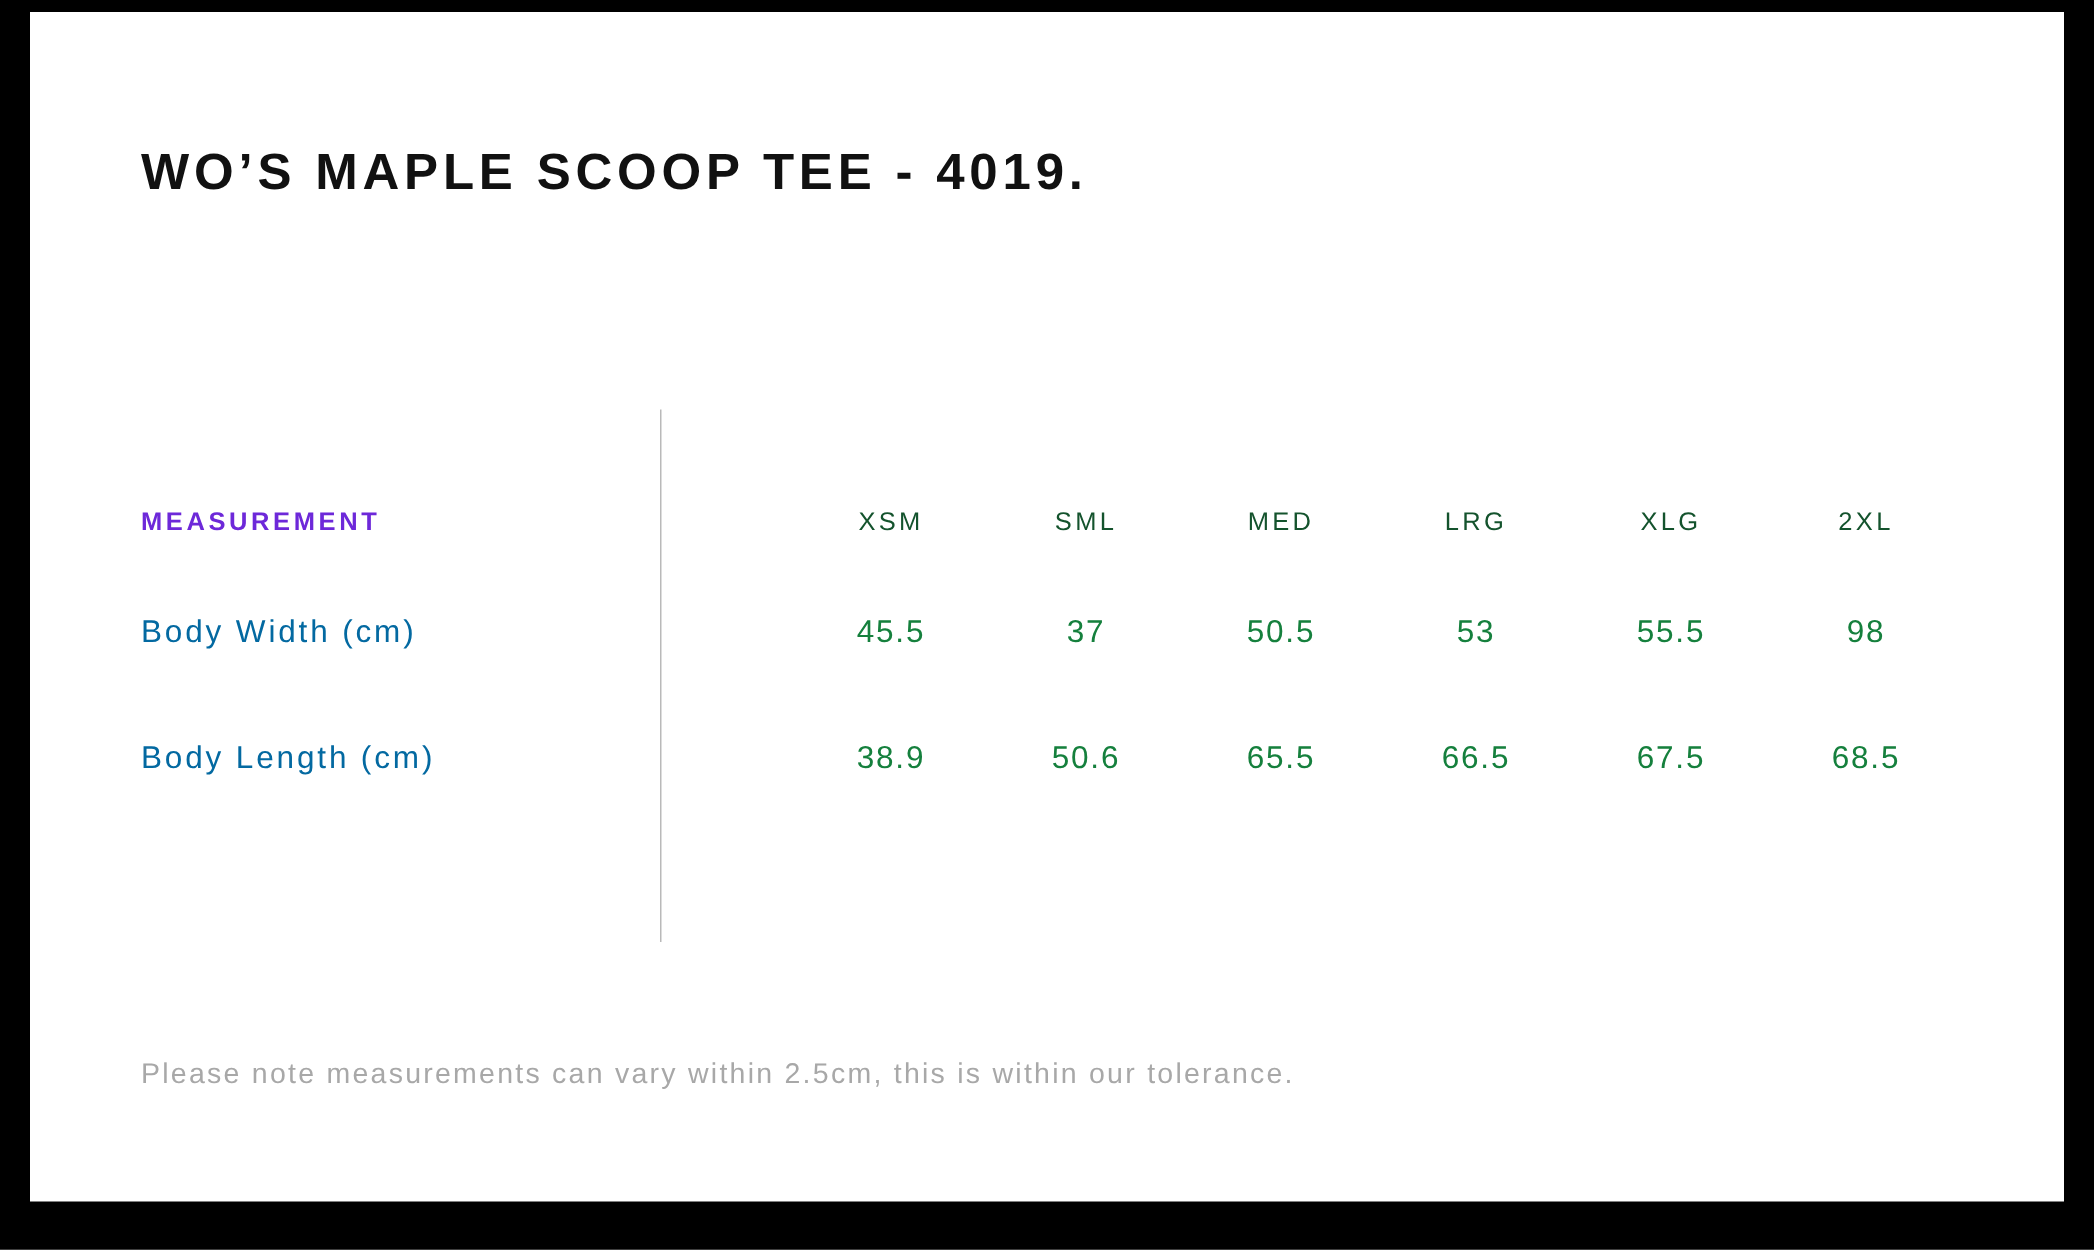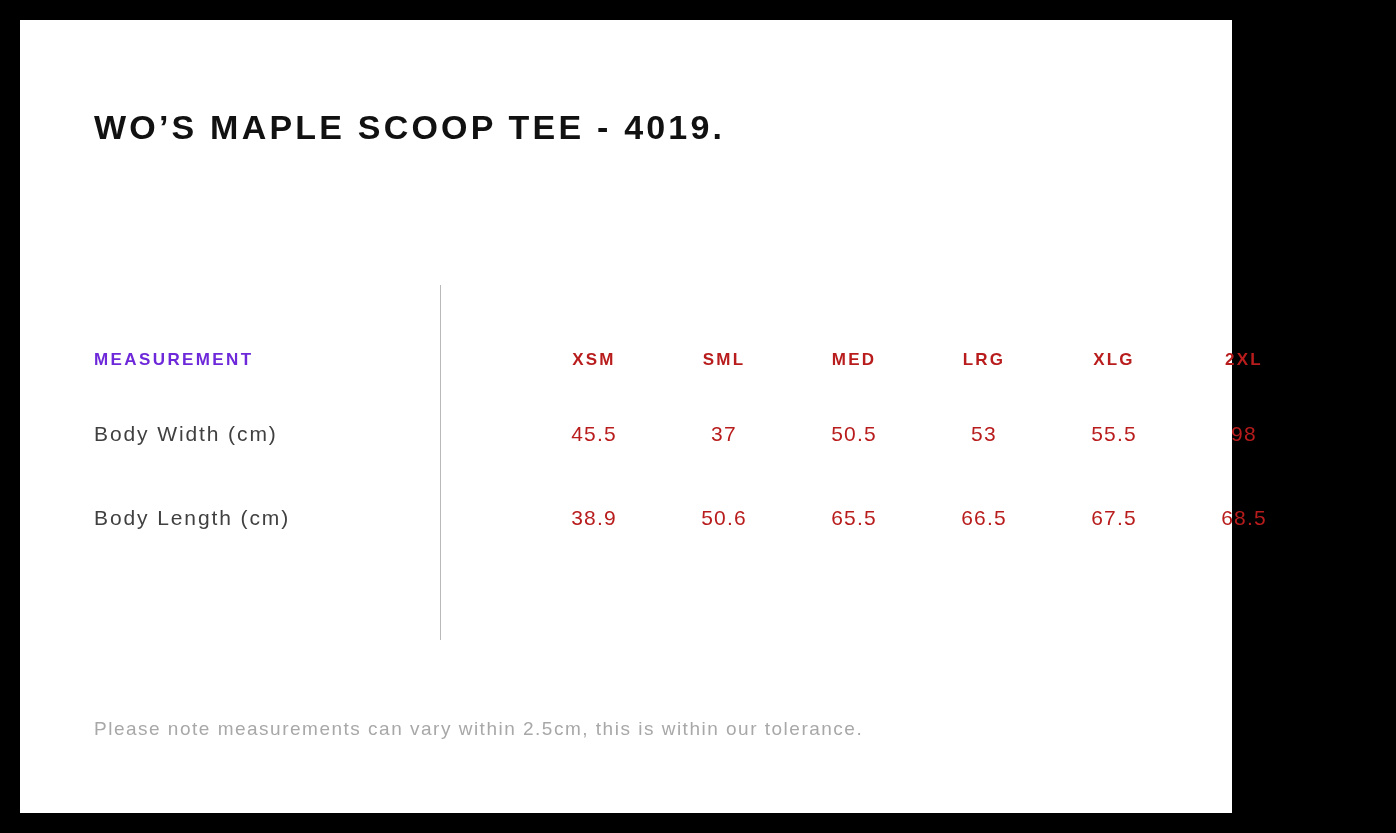--- a/index.html
+++ b/index.html
@@ -9,22 +9,22 @@
   }
   body {
     width: 1396px;
     height: 833px;
     font-family: "Liberation Sans", sans-serif;
     overflow: hidden;
   }
   .page {
     position: absolute;
     left: 20px;
-    top: 20px;
-    width: 1212px;
+    top: 8px;
+    width: 1356px;
     height: 793px;
     background: #ffffff;
     box-sizing: border-box;
   }
   .title {
     position: absolute;
     left: 74px;
     top: 88px;
     font-size: 34px;
     font-weight: 700;
@@ -54,40 +54,40 @@
     text-align: left;
     font-size: 17px;
     font-weight: 700;
     letter-spacing: 2.4px;
     color: #6d28d9;
     padding: 0 0 52px 0;
   }
   table.size-table th.size-head {
     text-align: center;
     font-size: 17px;
-    font-weight: 700;
+    font-weight: 400;
     letter-spacing: 2.2px;
-    color: #b91c1c;
+    color: #14532d;
     padding: 0 0 52px 0;
   }
   table.size-table td.row-label {
     text-align: left;
     font-size: 21px;
     font-weight: 400;
     letter-spacing: 1.9px;
-    color: #404040;
+    color: #0369a1;
     padding: 0 0 60px 0;
     white-space: nowrap;
   }
   table.size-table td.value {
     text-align: center;
     font-size: 21px;
     font-weight: 400;
     letter-spacing: 1.2px;
-    color: #b91c1c;
+    color: #15803d;
     padding: 0 0 60px 0;
   }
   table.size-table tr.last td { padding-bottom: 0; margin-top: 35px; }
   .footnote {
     position: absolute;
     left: 74px;
     top: 698px;
     font-size: 19px;
     letter-spacing: 1.5px;
     color: #a8a8a8;

